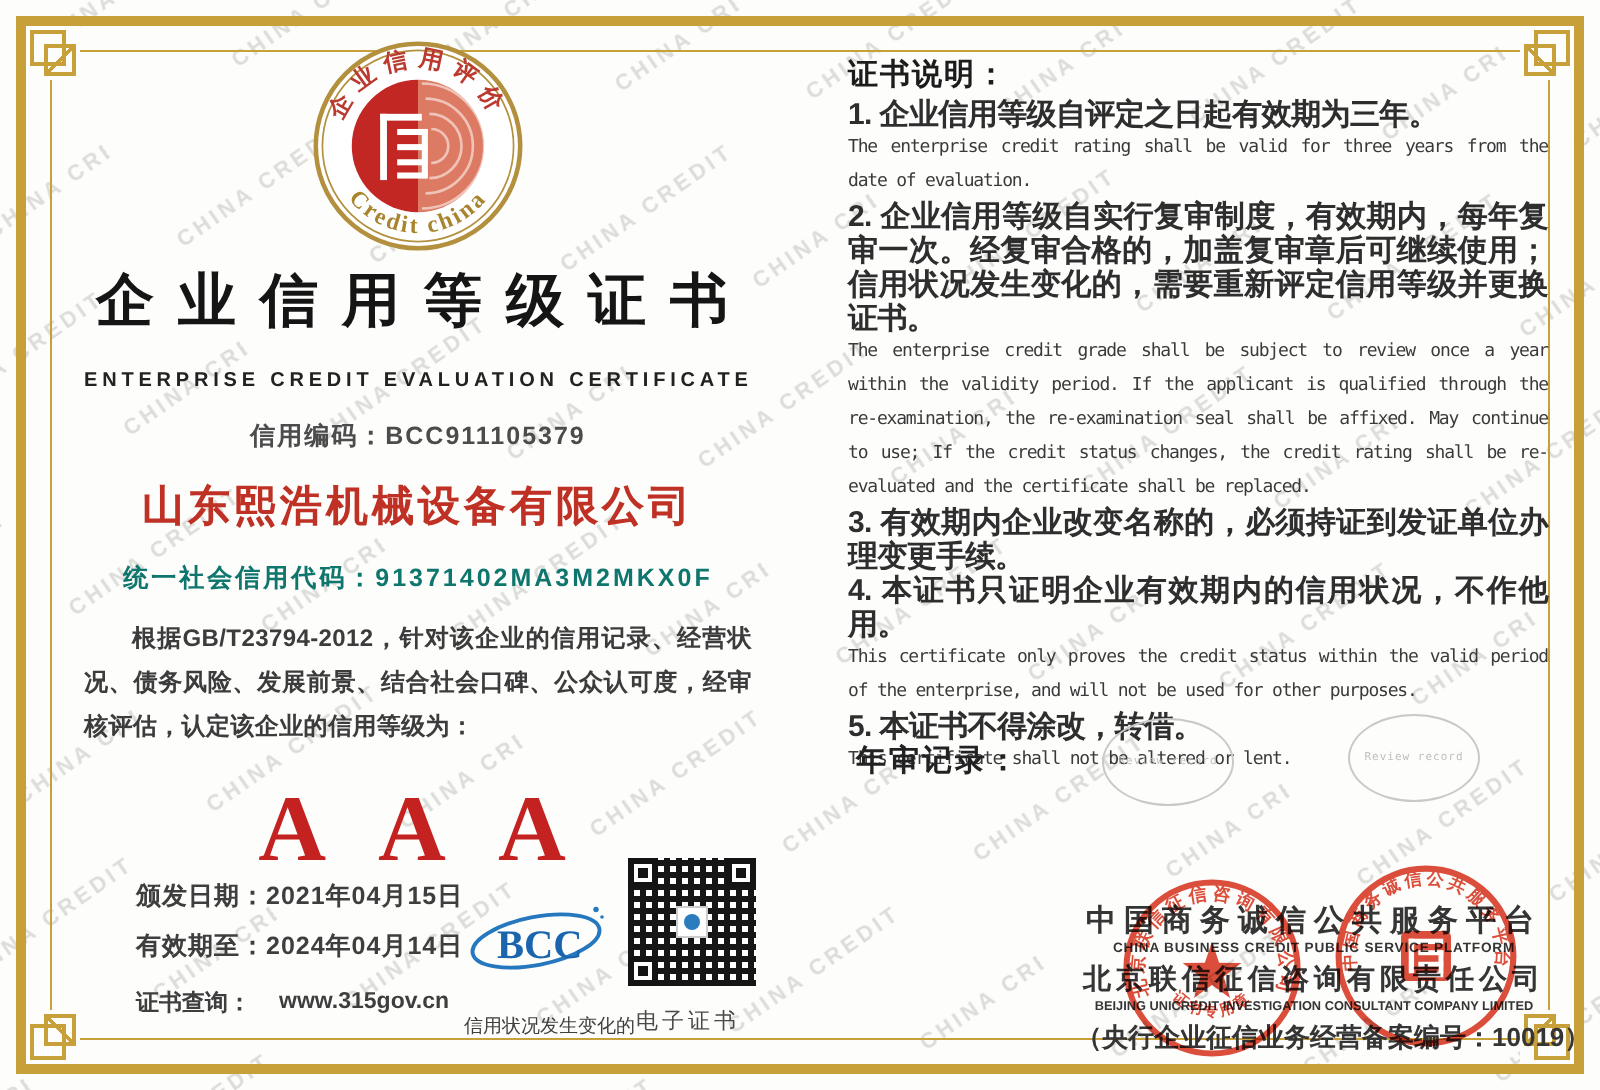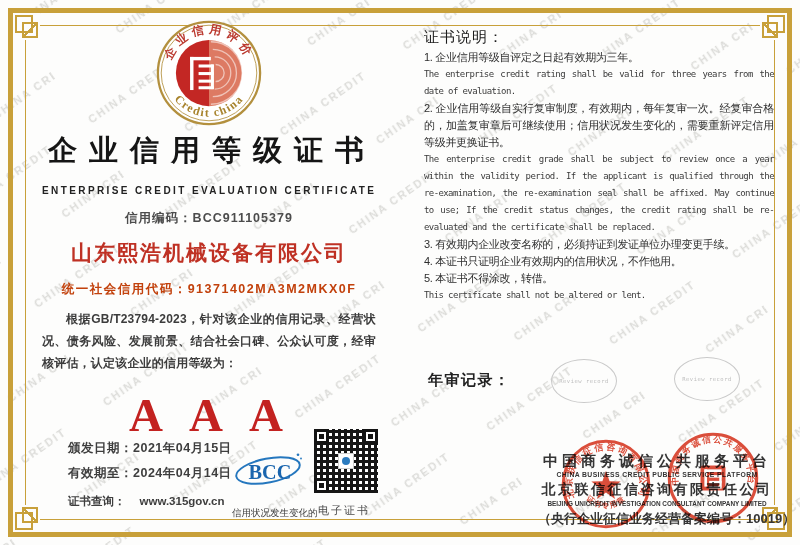--- a/index.html
+++ b/index.html
@@ -22,21 +22,21 @@
   .corner.bl{left:13px;bottom:13px;transform:scaleY(-1);}
   .corner.br{right:13px;bottom:13px;transform:scale(-1,-1);}
 
   
   .left-col{position:absolute;left:42px;top:20px;width:334px;text-align:center;z-index:2;}
   .logo-seal{display:block;margin:0 auto;}
   .title{margin-top:5px;font-size:29px;font-weight:bold;color:#151515;letter-spacing:12px;white-space:nowrap;text-indent:6px;}
   .subtitle{margin-top:14px;font-size:10px;font-weight:bold;color:#222;letter-spacing:2.4px;white-space:nowrap;}
   .code-line{margin-top:14px;font-size:12.5px;font-weight:bold;color:#4c4c4c;letter-spacing:1px;}
   .company{margin-top:12px;font-size:21px;font-weight:bold;color:#bf3124;letter-spacing:2px;white-space:nowrap;}
-  .uscc-line{margin-top:14px;font-size:12.5px;font-weight:bold;color:#c2410c;letter-spacing:1.5px;white-space:nowrap;}
+  .uscc-line{margin-top:14px;font-size:12.5px;font-weight:bold;color:#0f766e;letter-spacing:1.5px;white-space:nowrap;}
   .paragraph{margin-top:11px;font-size:12px;font-weight:600;color:#3c3c3c;line-height:1.82;
     text-align:justify;text-indent:2em;letter-spacing:0.2px;}
   .rating{margin-top:14px;font-family:"Liberation Serif",serif;font-size:47px;font-weight:bold;
     color:#c32220;letter-spacing:26px;text-indent:20px;white-space:nowrap;}
 
   .left-footer{position:absolute;left:68px;top:441px;z-index:2;}
   .lf-row{font-size:12.5px;font-weight:bold;color:#3e3e3e;letter-spacing:0.5px;margin-bottom:10px;line-height:15px;}
   .query-row{display:flex;margin-top:13px;font-size:11.5px;font-weight:bold;color:#3e3e3e;}
   .query-row .lbl{margin-right:14px;font-size:11.5px;}
   .query-urls{text-align:right;line-height:14px;}
@@ -49,22 +49,22 @@
         repeating-linear-gradient(90deg,#161616 0 3px,#fff 3px 6px);}
   .qr .f{position:absolute;width:15px;height:15px;border:3px solid #141414;background:#fff;box-sizing:border-box;}
   .qr .f::after{content:'';position:absolute;inset:2px;background:#141414;}
   .qr .f.tl{left:0;top:0;} .qr .f.tr{right:0;top:0;} .qr .f.bl{left:0;bottom:0;}
   .qr .qlogo{position:absolute;left:24px;top:24px;width:16px;height:16px;background:#fff;border:1px solid #ccc;box-sizing:border-box;}
   .qr .qlogo::after{content:'';position:absolute;inset:3px;background:#2b7bbf;border-radius:50%;}
   .qr-caption{position:absolute;left:318px;top:503px;width:70px;font-size:11px;letter-spacing:2px;color:#4a4a4a;z-index:2;font-family:"Liberation Serif",serif;}
 
   
   .right-col{position:absolute;left:424px;top:28px;width:350px;z-index:2;}
-  .r-heading{font-size:15px;font-weight:normal;color:#1c1c1c;letter-spacing:1px;margin-bottom:2px;}
-  .item .zh{font-size:11px;font-weight:400;color:#2e2e2e;line-height:17px;letter-spacing:-0.3px;text-align:justify;}
+  .r-heading{font-size:15px;font-weight:bold;color:#1c1c1c;letter-spacing:1px;margin-bottom:2px;}
+  .item .zh{font-size:15px;font-weight:700;color:#2e2e2e;line-height:17px;letter-spacing:-0.3px;text-align:justify;}
   .item .en{font-size:9px;font-family:"DejaVu Sans Mono",monospace;color:#3a3a3a;line-height:17px;
     letter-spacing:-0.6px;text-align:justify;}
 
   .review-label{position:absolute;left:428px;top:371px;font-size:15px;font-weight:bold;color:#222;letter-spacing:1.5px;z-index:2;}
   .stamp{position:absolute;width:64px;height:42px;border:1px solid #c9c9c9;border-radius:50%;z-index:2;
     display:flex;align-items:center;justify-content:center;color:#bfbfbf;
     font-size:5.5px;font-family:"DejaVu Sans Mono",monospace;letter-spacing:0.5px;}
   .stamp.s1{left:551px;top:359px;}
   .stamp.s2{left:674px;top:357px;}
 
@@ -158,21 +158,21 @@
     <div class="code-line">
       <span>信用编码：</span><span>BCC911105379</span>
     </div>
 
     <div class="company">山东熙浩机械设备有限公司</div>
 
     <div class="uscc-line">
       <span>统一社会信用代码：</span><span>91371402MA3M2MKX0F</span>
     </div>
 
-    <div class="paragraph">根据GB/T23794-2023，针对该企业的信用记录、经营状况、债务风险、发展前景、结合社会口碑、公众认可度，经审核评估，认定该企业的信用等级为：</div>
+    <div class="paragraph">根据GB/T23794-2012，针对该企业的信用记录、经营状况、债务风险、发展前景、结合社会口碑、公众认可度，经审核评估，认定该企业的信用等级为：</div>
 
     <div class="rating">AAA</div>
   </div>
 
   <div class="left-footer">
     <div class="lf-row">
       <span>颁发日期：</span><span>2021年04月15日</span>
     </div>
     <div class="lf-row">
       <span>有效期至：</span><span>2024年04月14日</span>
@@ -211,20 +211,21 @@
     </div>
     <div class="item">
       <div class="zh">2. 企业信用等级自实行复审制度，有效期内，每年复审一次。经复审合格的，加盖复审章后可继续使用；信用状况发生变化的，需要重新评定信用等级并更换证书。</div>
       <div class="en">The enterprise credit grade shall be subject to review once a year within the validity period. If the applicant is qualified through the re-examination, the re-examination seal shall be affixed. May continue to use; If the credit status changes, the credit rating shall be re-evaluated and the certificate shall be replaced.</div>
     </div>
     <div class="item">
       <div class="zh">3. 有效期内企业改变名称的，必须持证到发证单位办理变更手续。</div>
     </div>
     <div class="item">
       <div class="zh">4. 本证书只证明企业有效期内的信用状况，不作他用。</div>
+      <div class="en">This certificate only proves the credit status within the valid period of the enterprise, and will not be used for other purposes.</div>
     </div>
     <div class="item">
       <div class="zh">5. 本证书不得涂改，转借。</div>
       <div class="en">This certificate shall not be altered or lent.</div>
     </div>
   </div>
 
   <div class="review-label">年审记录：</div>
   <div class="stamp s1">
       <span>Review record</span>

